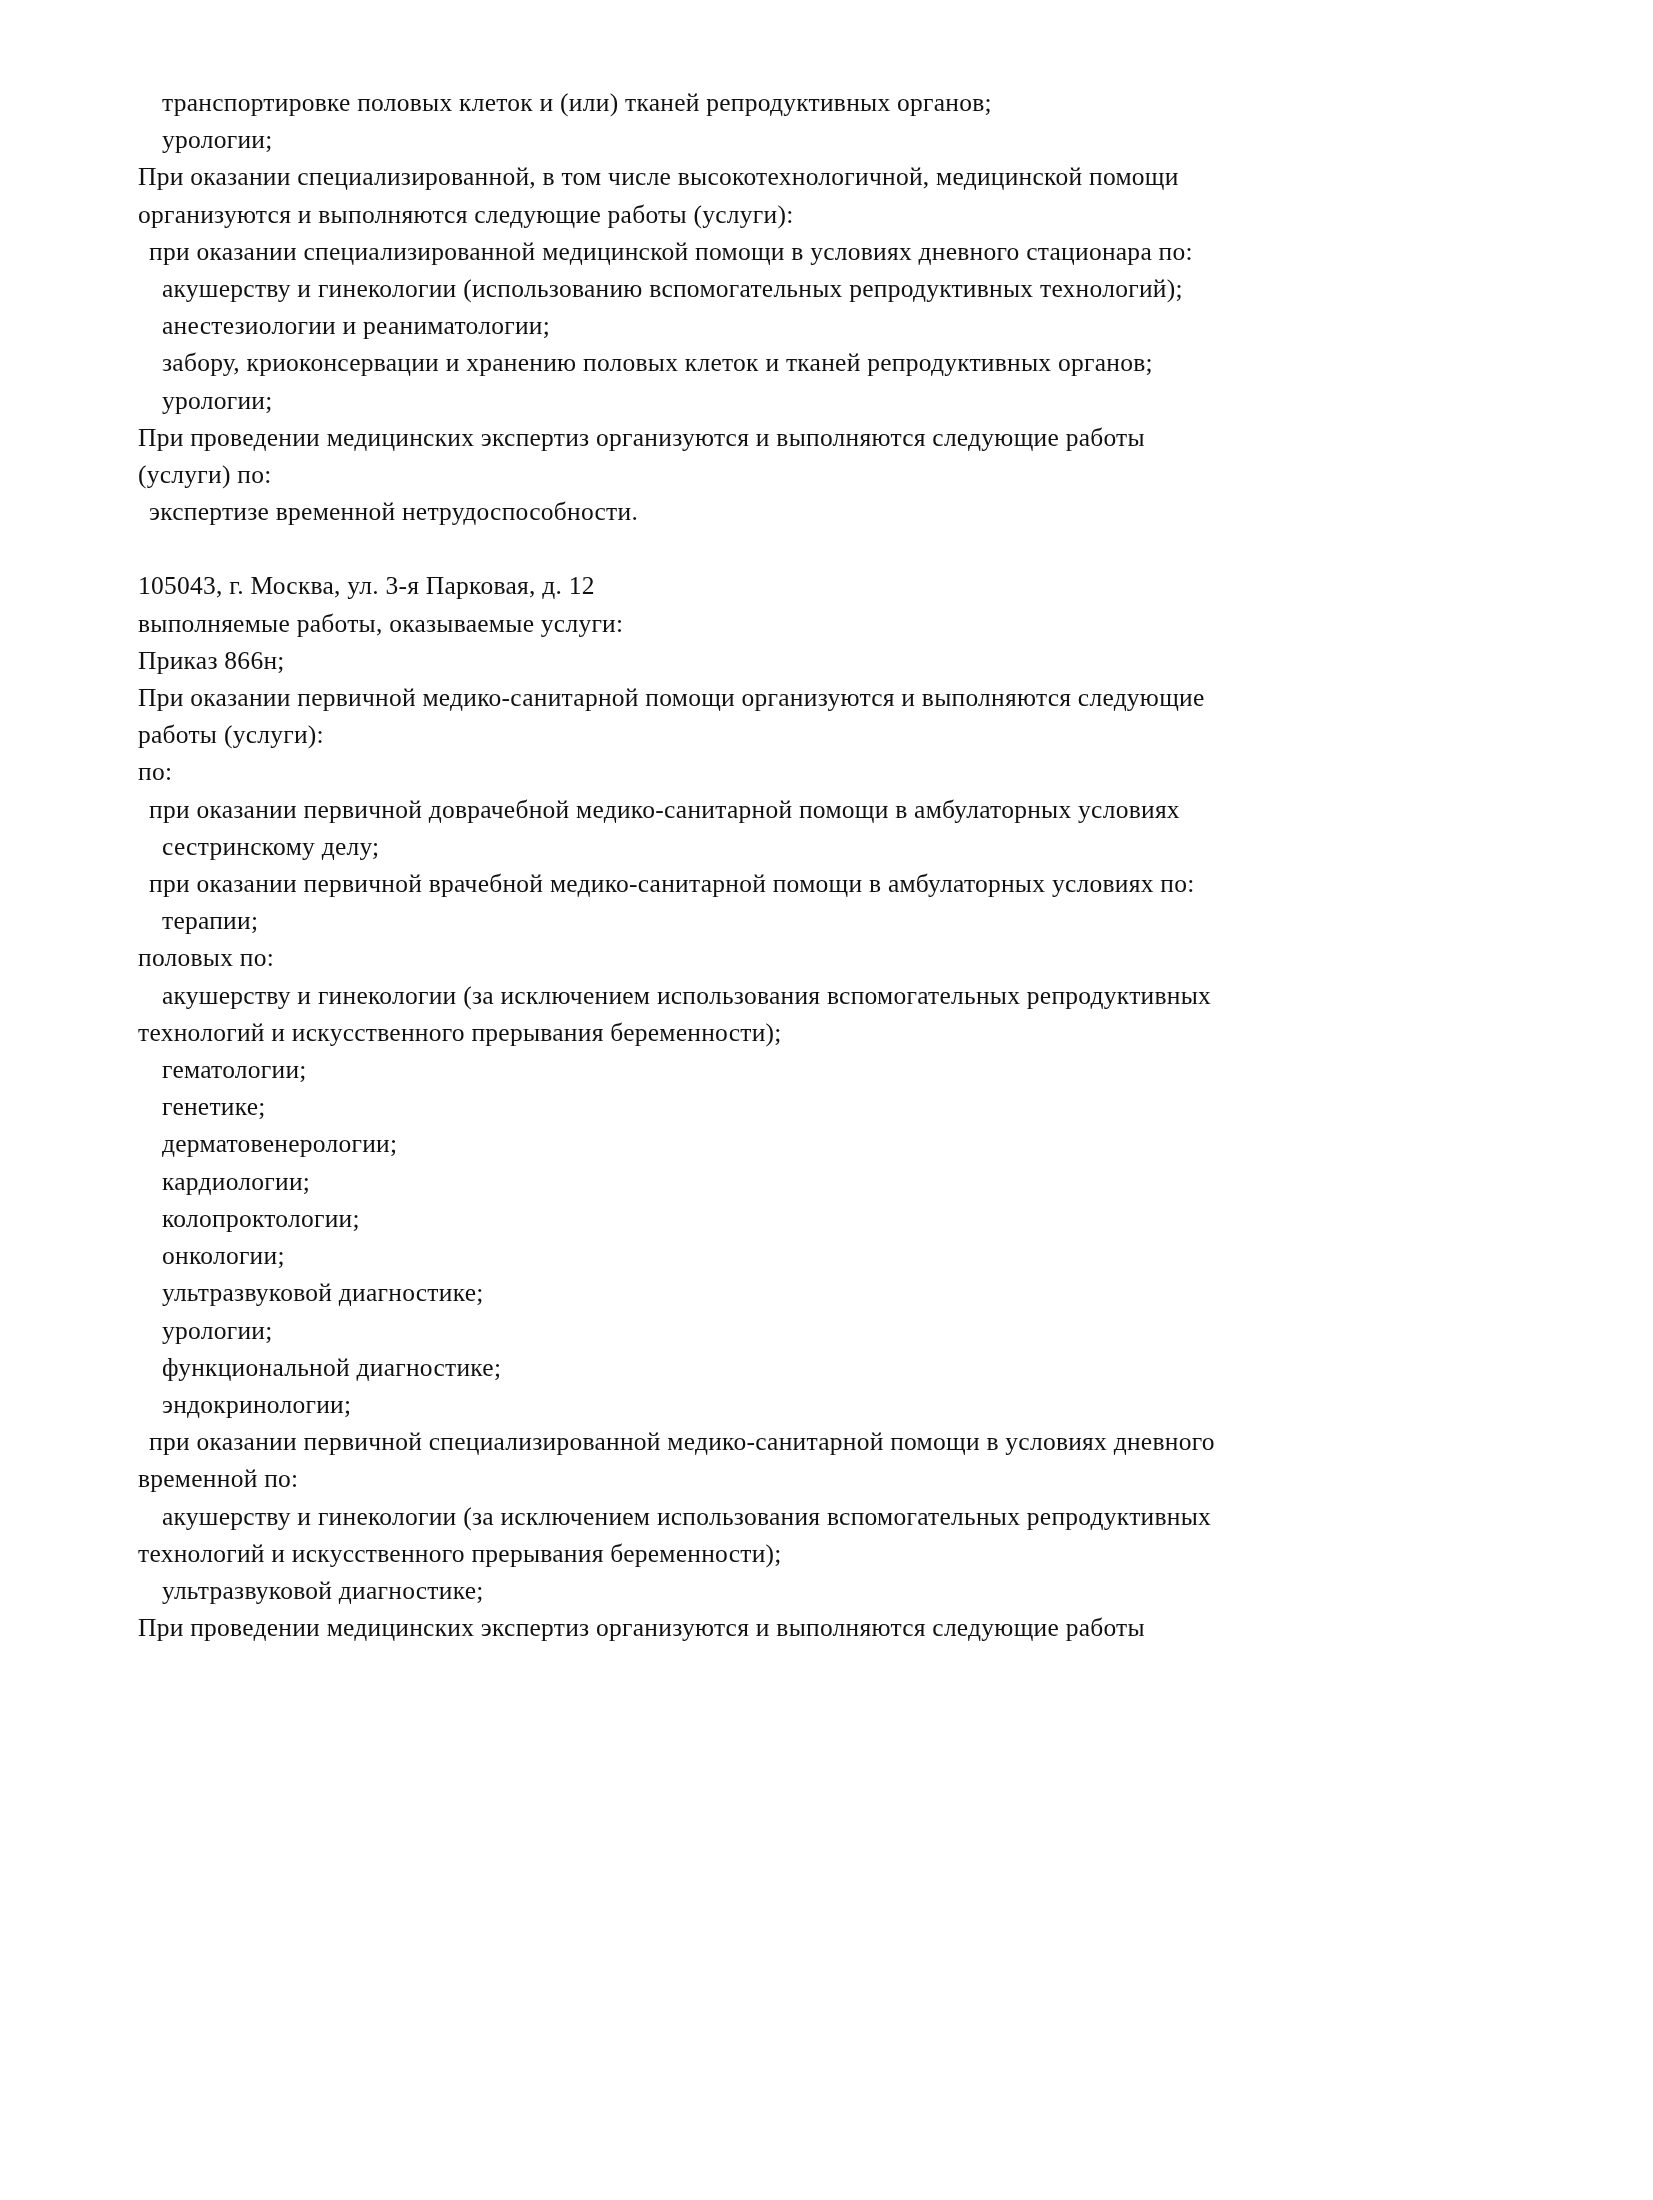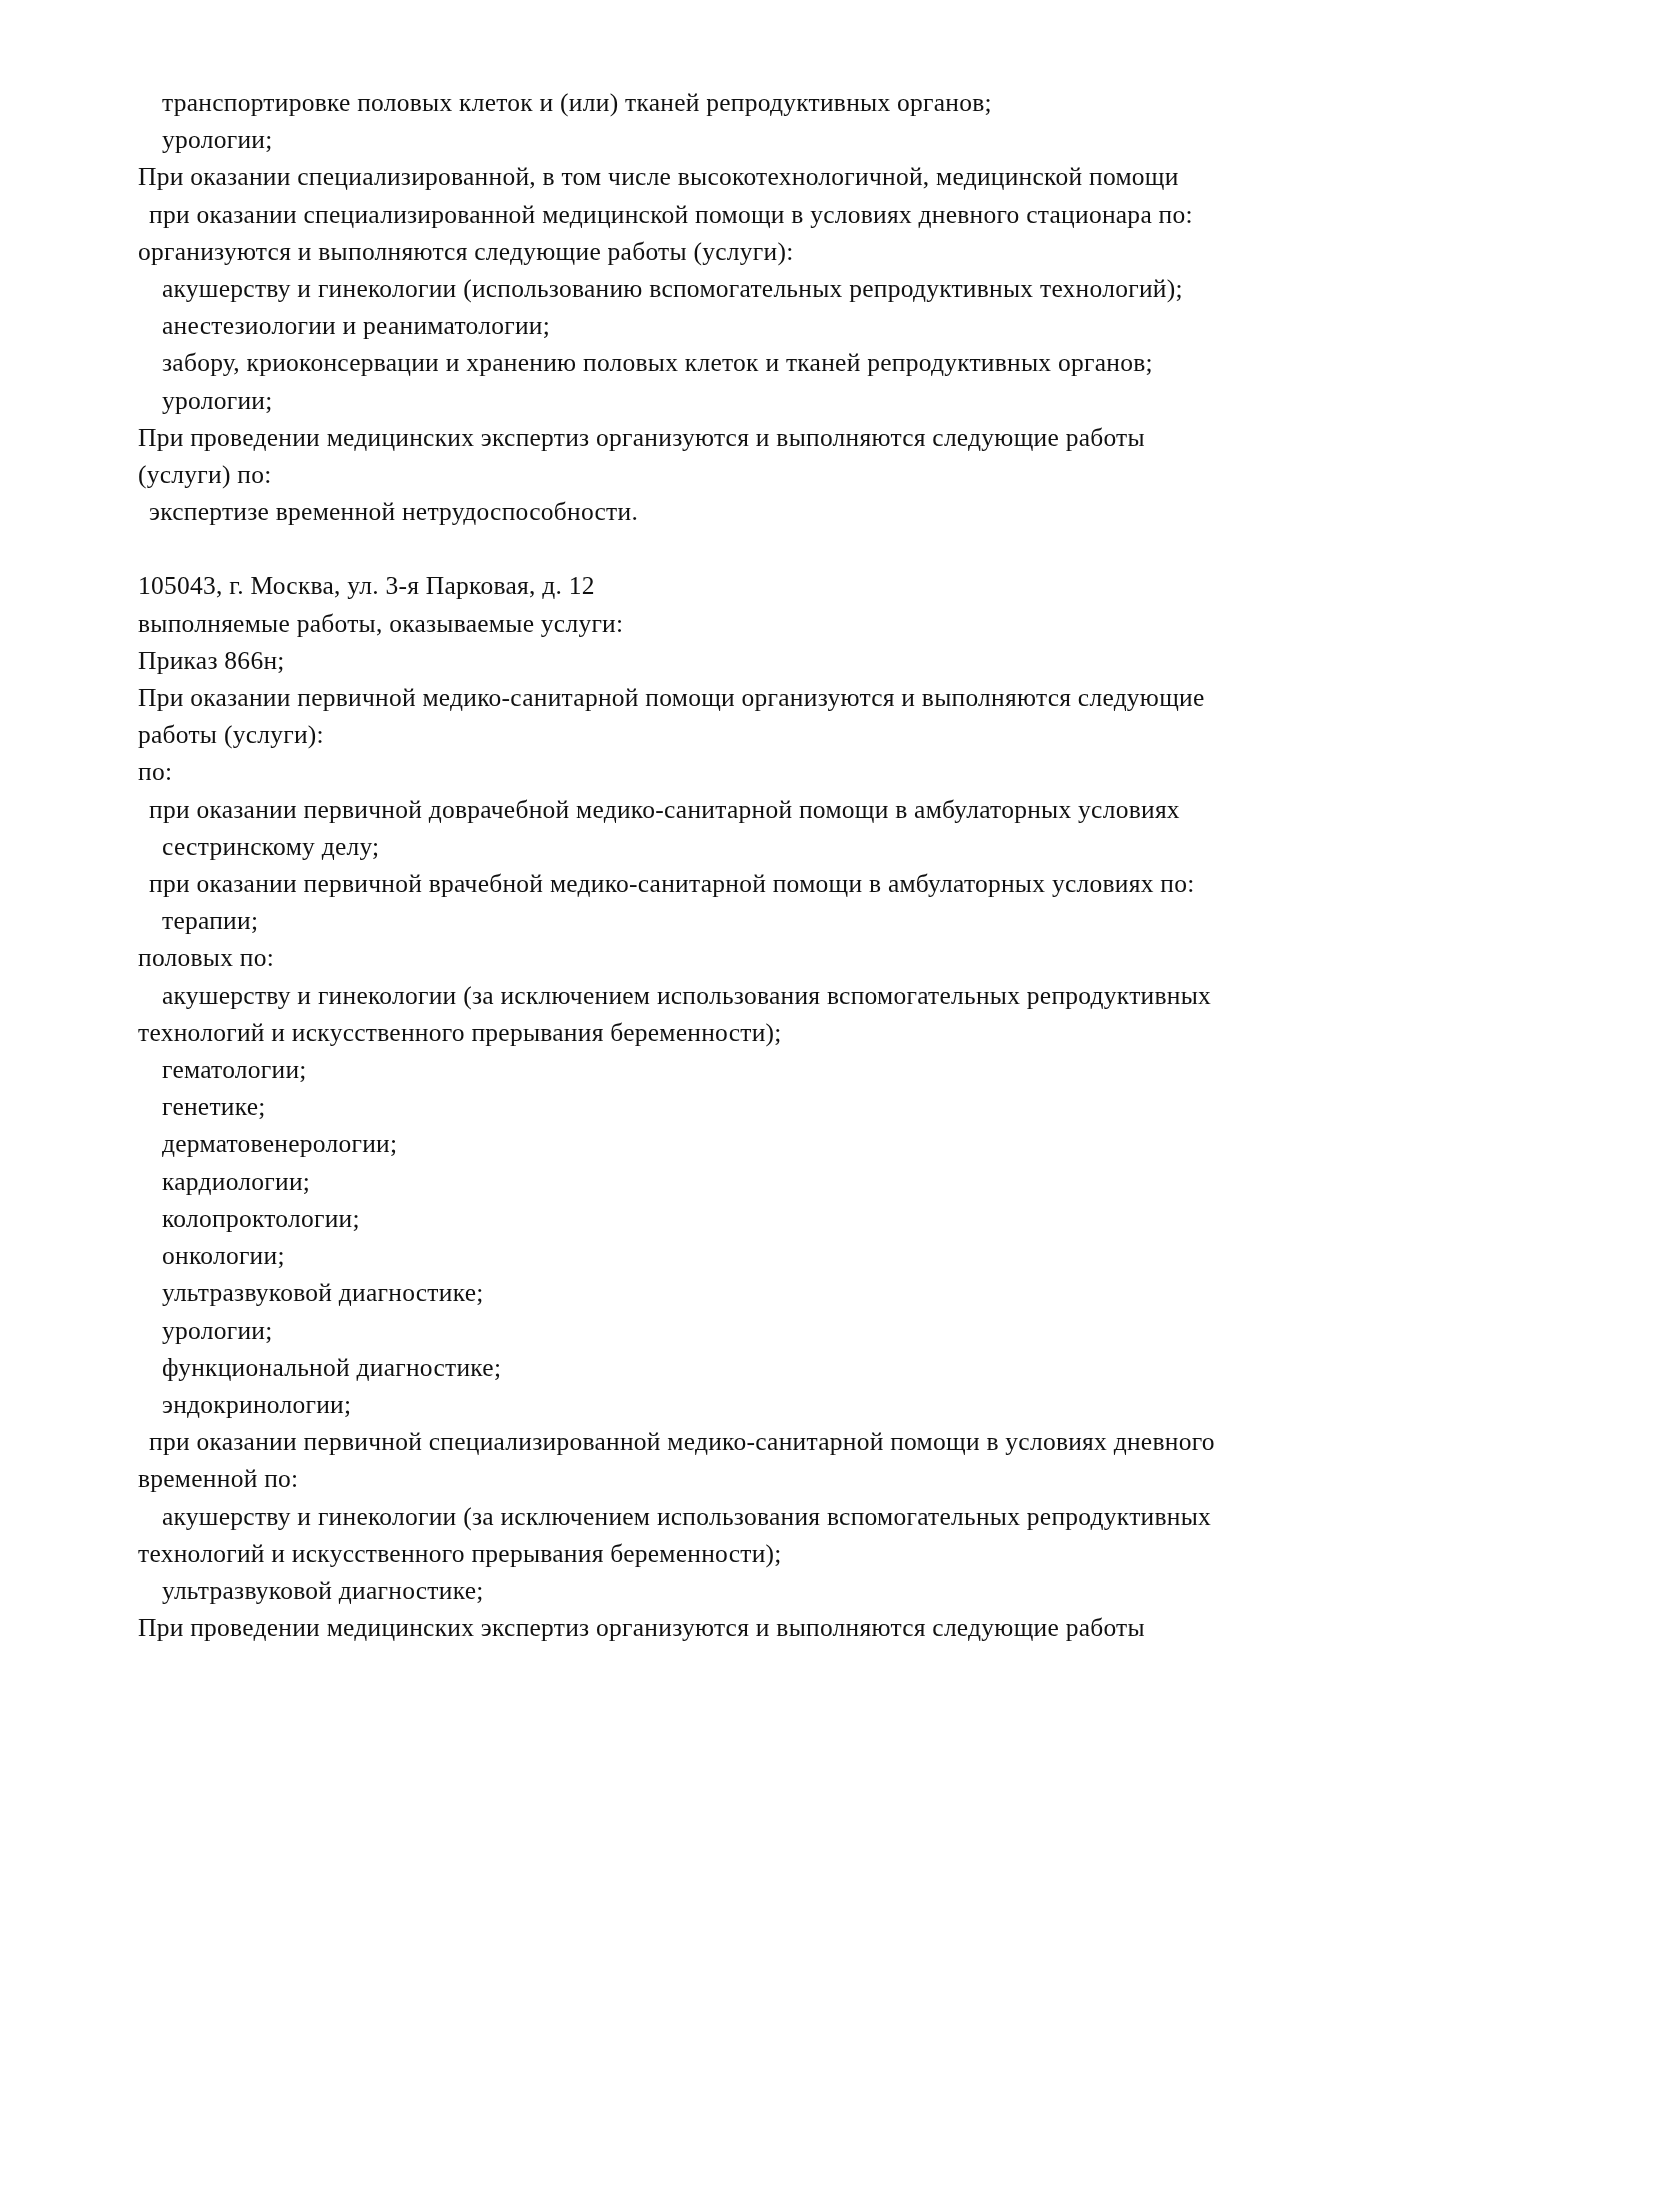--- a/index.html
+++ b/index.html
@@ -40,22 +40,22 @@
 </style>
 </head>
 <body>
 
 <div class="page">
   <div class="doc-body" id="doc-body">
       <div class="block">
         <div class="line ind-2">транспортировке половых клеток и (или) тканей репродуктивных органов;</div>
         <div class="line ind-2">урологии;</div>
         <div class="line ind-0">При оказании специализированной, в том числе высокотехнологичной, медицинской помощи</div>
+        <div class="line ind-0">организуются и выполняются следующие работы (услуги):</div>
         <div class="line ind-1">при оказании специализированной медицинской помощи в условиях дневного стационара по:</div>
-        <div class="line ind-0">организуются и выполняются следующие работы (услуги):</div>
         <div class="line ind-2">акушерству и гинекологии (использованию вспомогательных репродуктивных технологий);</div>
         <div class="line ind-2">анестезиологии и реаниматологии;</div>
         <div class="line ind-2">забору, криоконсервации и хранению половых клеток и тканей репродуктивных органов;</div>
         <div class="line ind-2">урологии;</div>
         <div class="line ind-0">При проведении медицинских экспертиз организуются и выполняются следующие работы</div>
         <div class="line ind-0">(услуги) по:</div>
         <div class="line ind-1">экспертизе временной нетрудоспособности.</div>
       </div>
       <div class="gap"></div>
       <div class="block">

